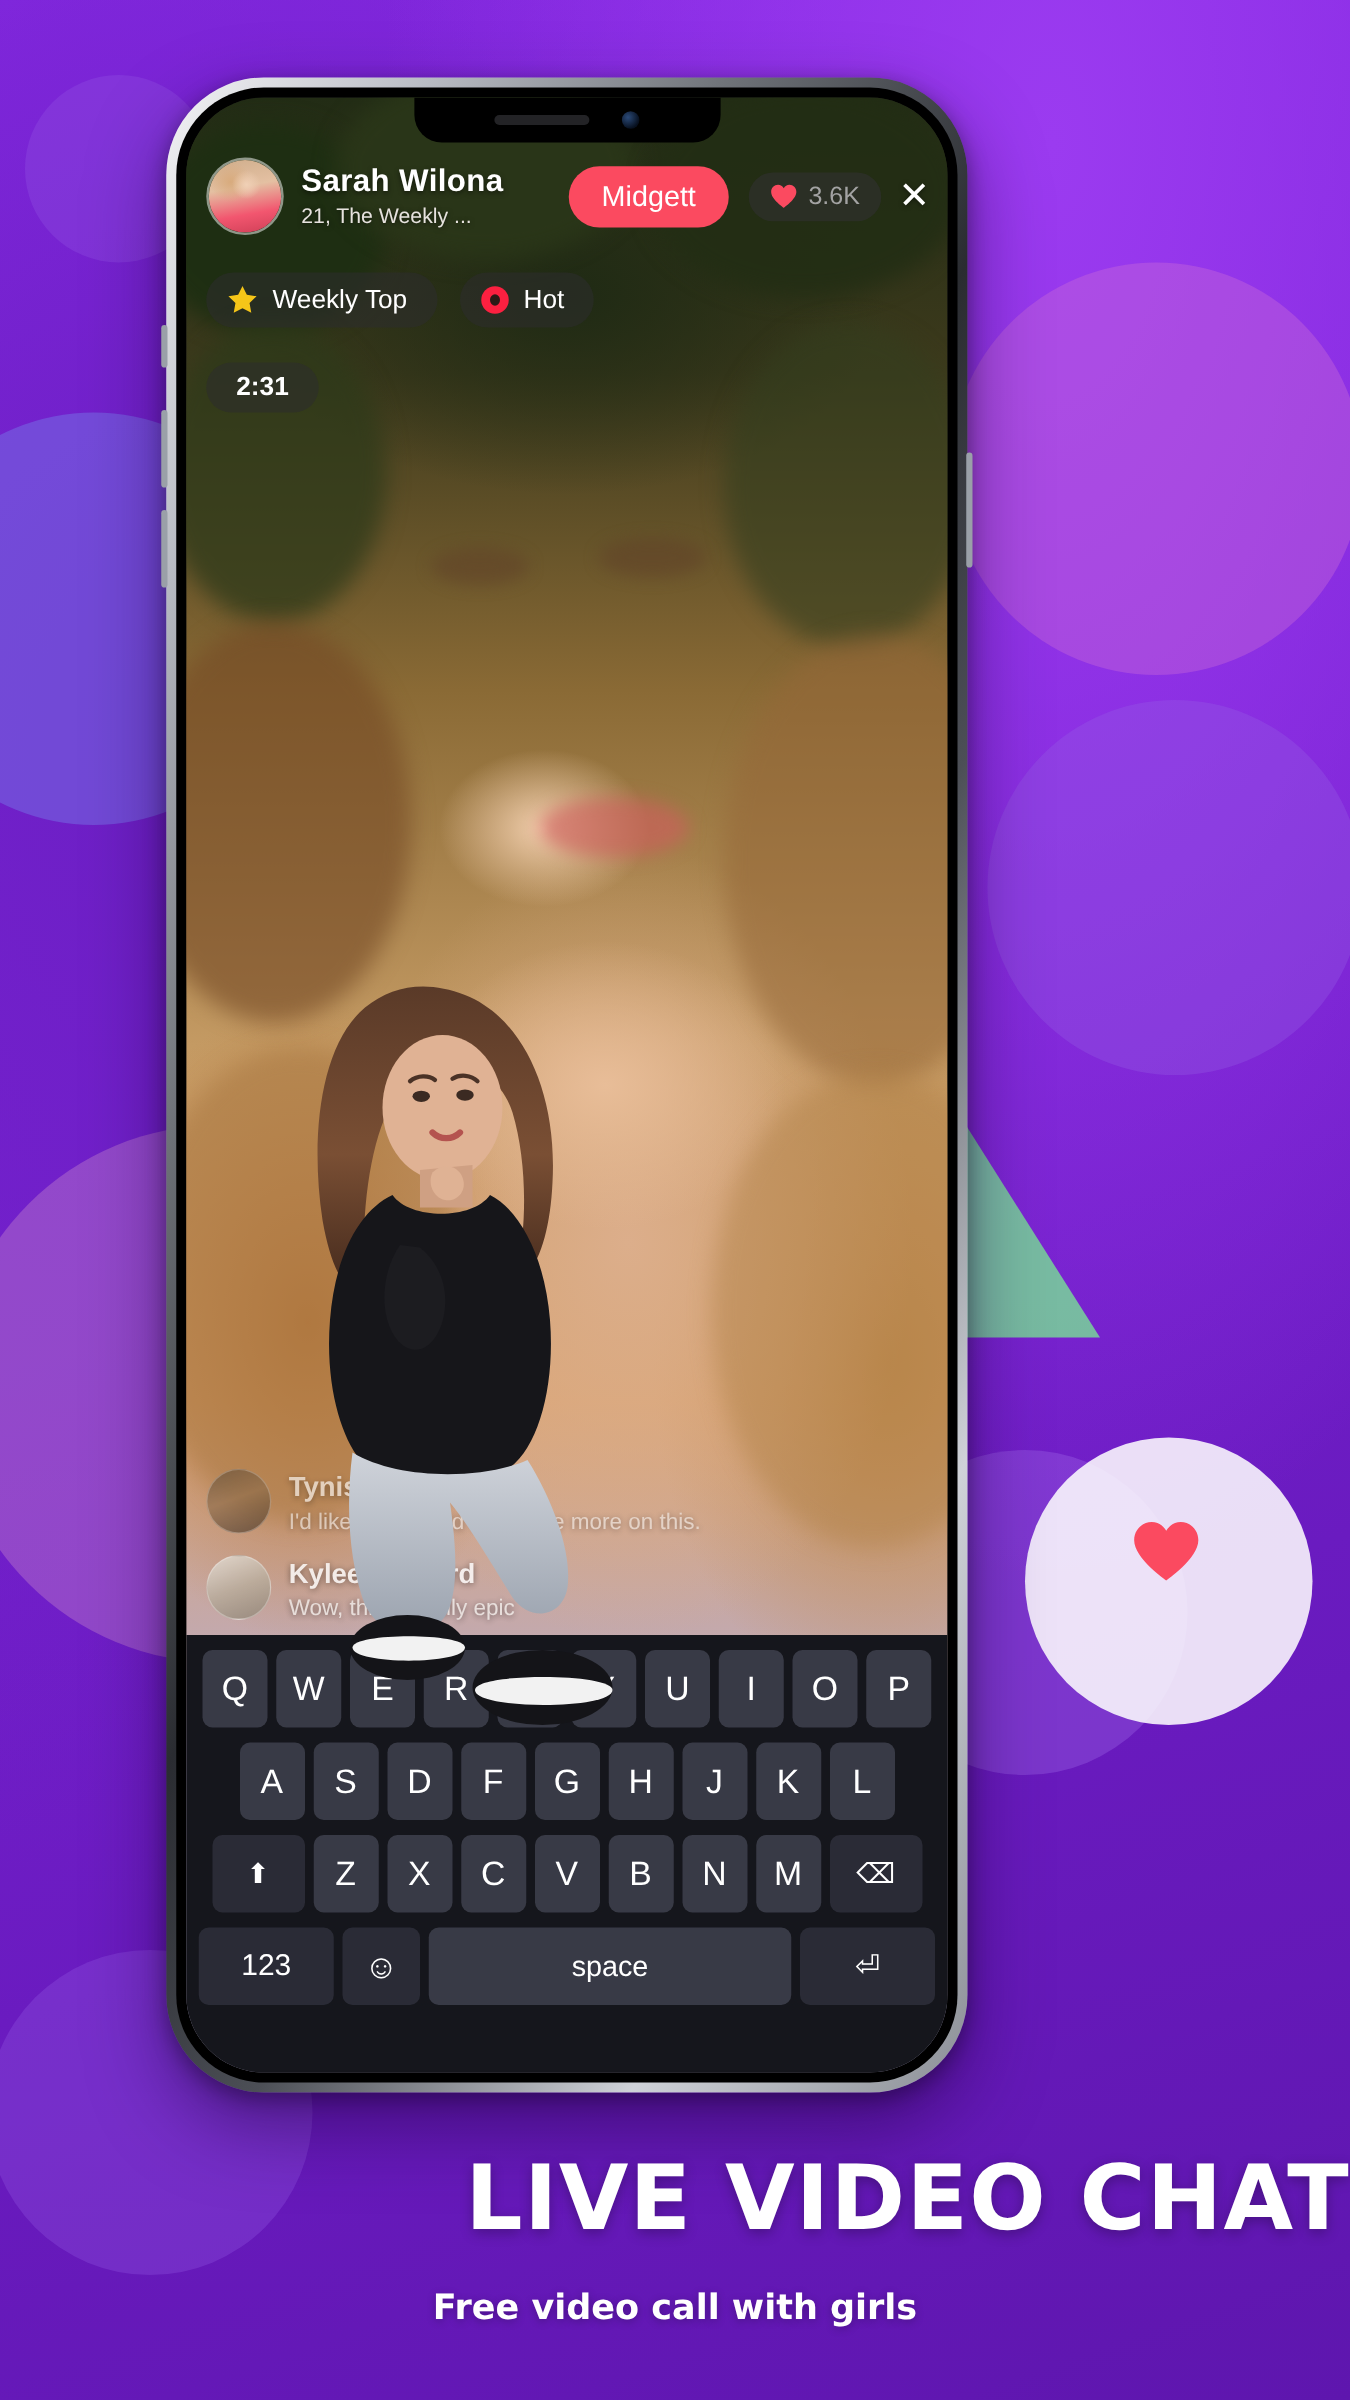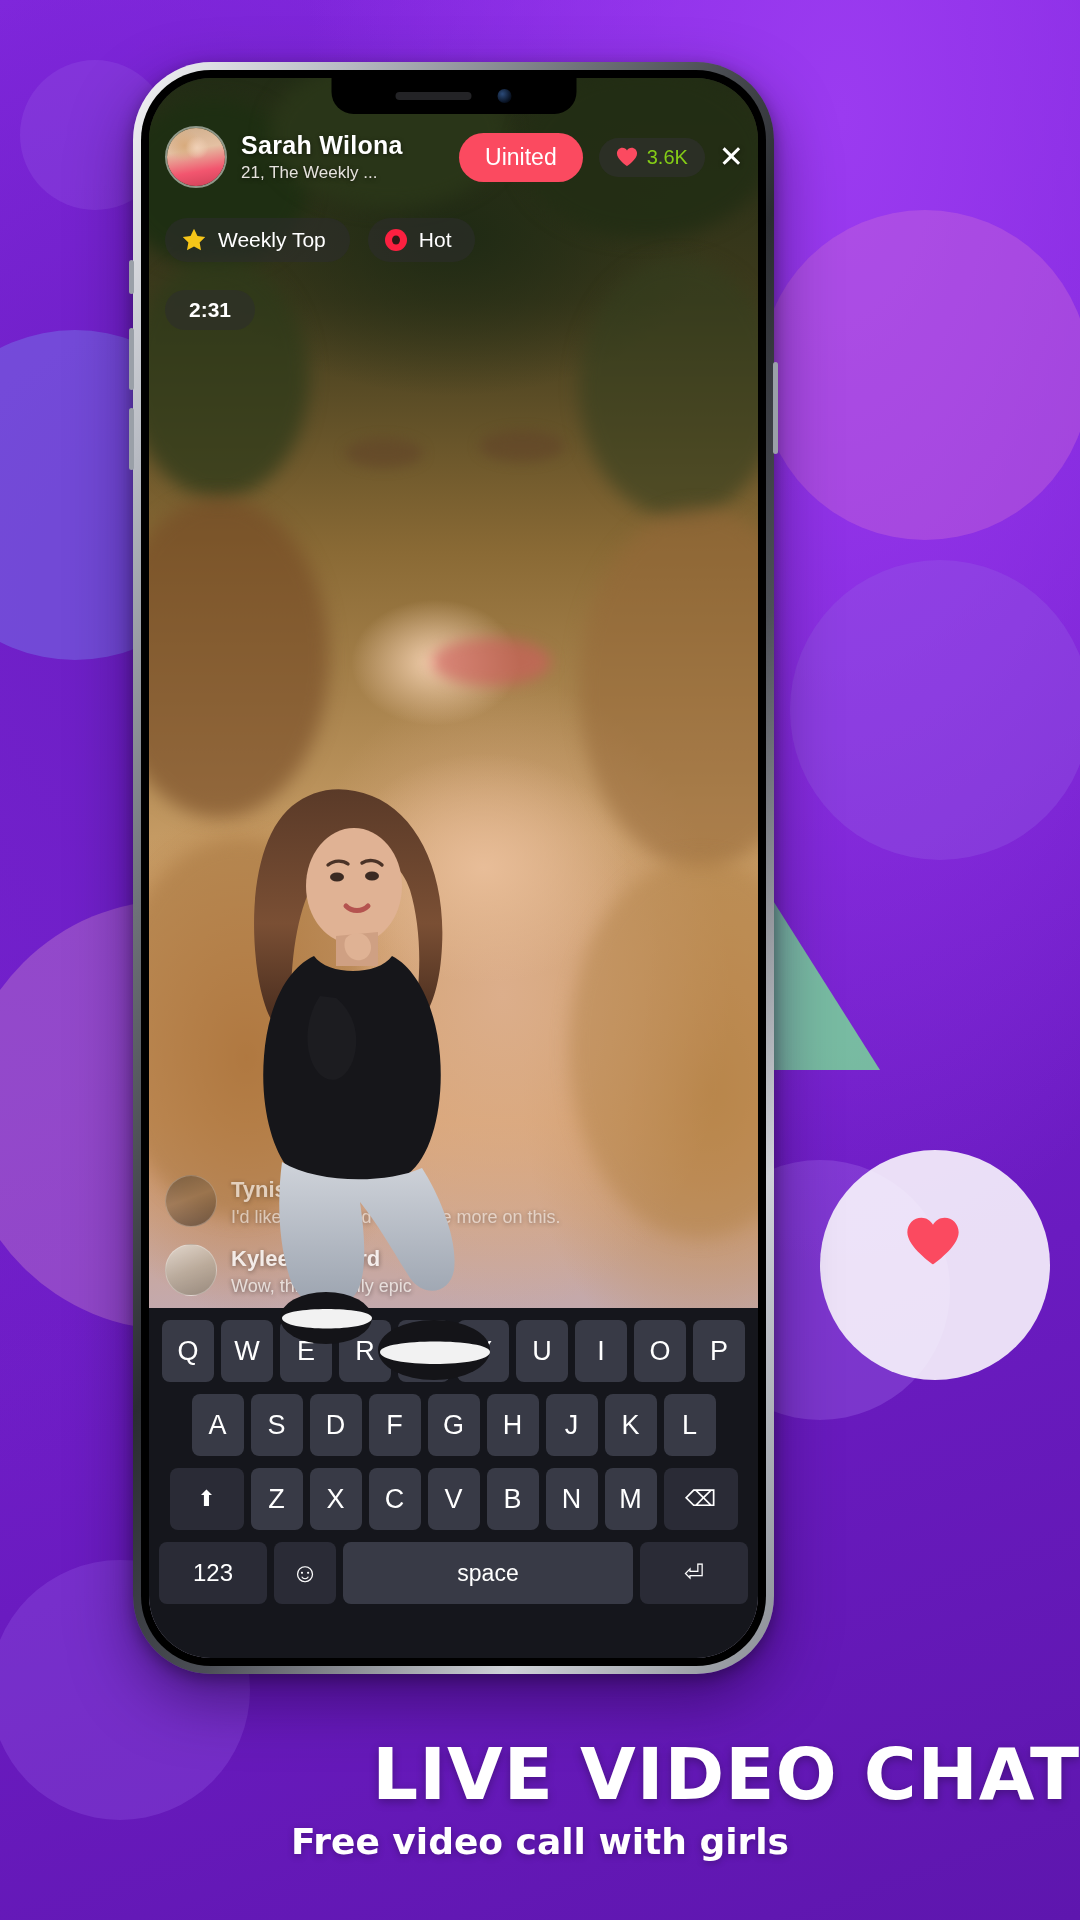--- a/index.html
+++ b/index.html
@@ -22,21 +22,21 @@
 
   
   #promo { position:absolute; left:0; right:0; bottom:58px; text-align:center; z-index:40; }
   #promo .t1 {
     font-family:"DejaVu Sans", sans-serif;
     font-size:72px; font-weight:bold; color:#fff; letter-spacing:1px;
     line-height:1.05; text-shadow:0 3px 10px rgba(0,0,0,.28);text-align:right;
   }
   #promo .t2 {
     font-family:"DejaVu Sans", sans-serif;
-    font-size:36px; font-weight:bold; color:#fff; margin-top:8px;
+    font-size:28px; font-weight:bold; color:#fff; margin-top:32px;
     text-shadow:0 2px 7px rgba(0,0,0,.25);
   }
 
   
   #phone {
     position:absolute; left:133px; top:62px; width:641px; height:1612px; z-index:20;
     border-radius:78px;
     background:linear-gradient(118deg,#f4f4f6 0%,#b9bcc4 14%,#6f7379 30%,#2a2c31 48%,#4c4f56 62%,#cfd2d8 82%,#8b8f96 100%);
     padding:8px;
     box-shadow:0 26px 60px rgba(30,0,60,.5), 0 5px 16px rgba(0,0,0,.35);
@@ -94,21 +94,21 @@
            text-shadow:0 1px 4px rgba(0,0,0,.55); white-space:nowrap; }
   .follow-btn {
     background:#FB4A60; color:#fff; font-size:23px; border:none; border-radius:26px;
     padding:11px 26px; flex:none; margin-left:2px; white-space:nowrap;
   }
   .like-pill {
     display:flex; align-items:center; gap:9px; background:rgba(48,48,48,.62);
     border-radius:24px; padding:8px 17px; margin-left:16px; flex:none;
   }
   .heart { width:22px; height:22px; flex:none; }
-  .like-count { color:#84cc16; font-size:20px; white-space:nowrap; }
+  .like-count { color:#a3a3a3; font-size:20px; white-space:nowrap; }
   .close-x { margin-left:14px; color:#fff; font-size:30px; line-height:1; flex:none;
              text-shadow:0 1px 4px rgba(0,0,0,.5); }
 
   .tabs { position:absolute; top:140px; left:16px; display:flex; gap:18px; }
   .tab { display:flex; align-items:center; gap:11px; background:rgba(45,45,45,.58);
          border-radius:26px; padding:9px 24px 9px 16px; }
   .tab .lbl { color:#fff; font-size:21px; white-space:nowrap; }
   .star { width:26px; height:26px; flex:none; }
   .hot-ic { width:24px; height:24px; flex:none; }
 
@@ -207,21 +207,21 @@
       <div id="app">
 
         <div class="header">
           <div class="avatar-ring">
             <div class="av-img av1"></div>
           </div>
           <div class="uinfo">
             <div class="uname">Sarah Wilona</div>
             <div class="umeta">21, The Weekly ...</div>
           </div>
-          <button class="follow-btn">Uinited</button>
+          <button class="follow-btn">Midgett</button>
           <div class="like-pill">
             <svg class="heart" viewBox="0 0 24 22">
               <path d="M12 21 C12 21 1 13.5 1 7.2 C1 3.6 3.8 1 7 1 C9.2 1 11 2.2 12 4 C13 2.2 14.8 1 17 1 C20.2 1 23 3.6 23 7.2 C23 13.5 12 21 12 21 Z" fill="#FB4A60"></path>
             </svg>
             <span class="like-count">3.6K</span>
           </div>
           <div class="close-x">✕</div>
         </div>
 
         <div class="tabs">

